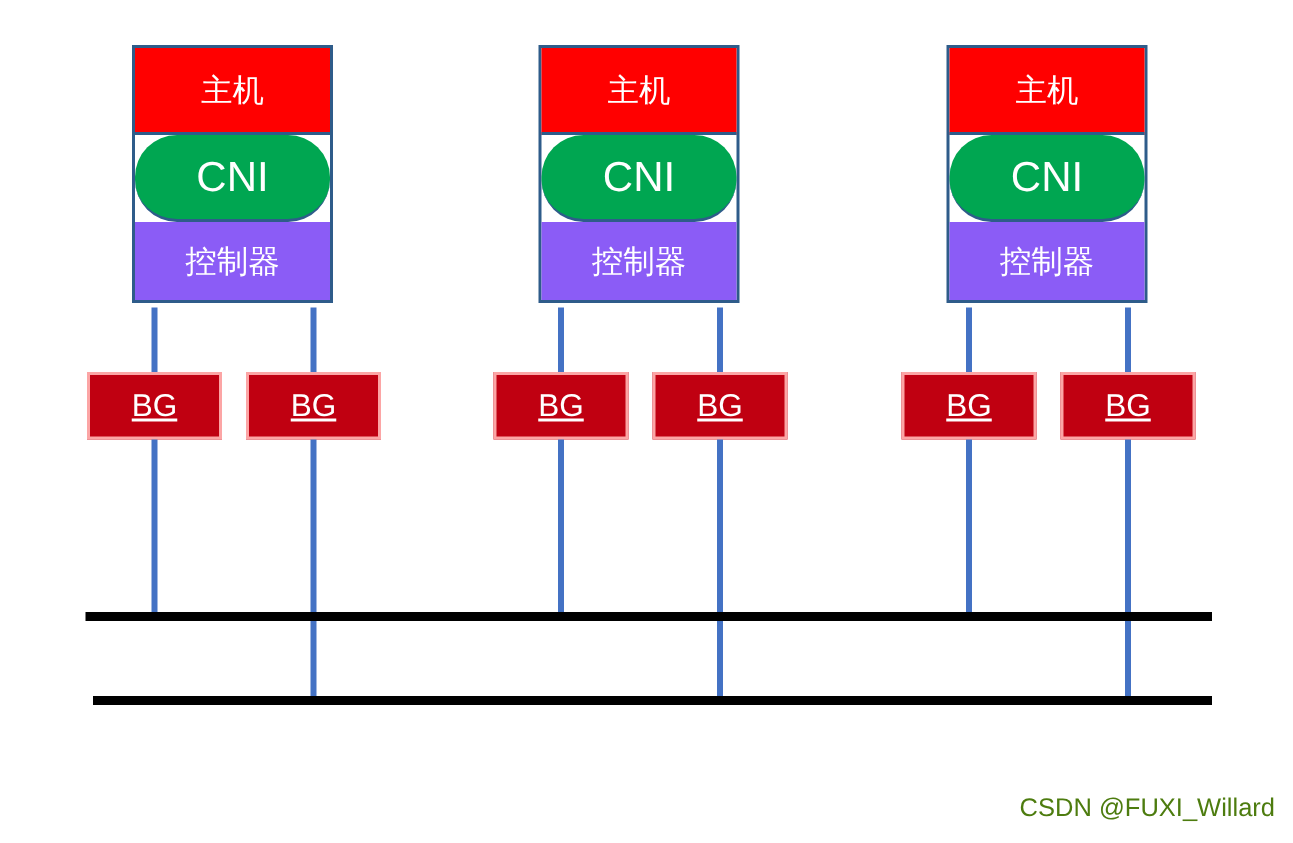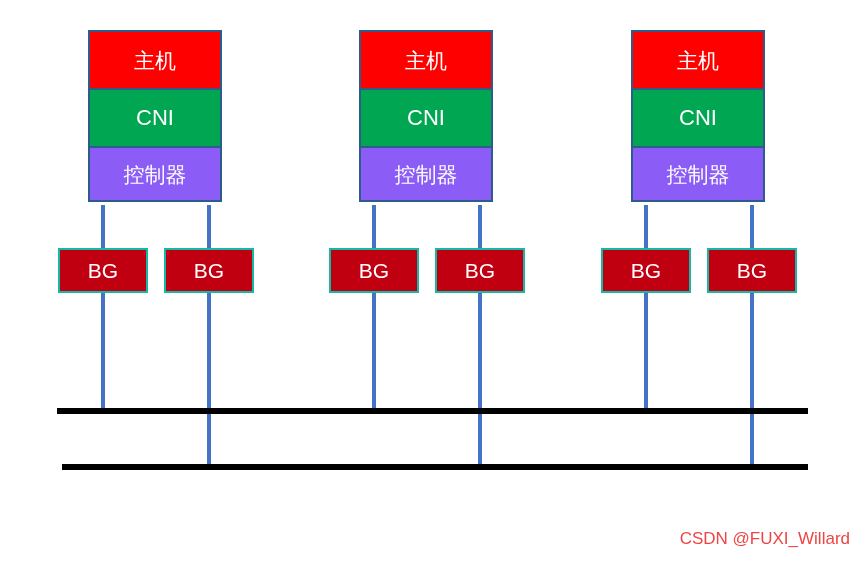--- a/index.html
+++ b/index.html
@@ -42,41 +42,43 @@
     line-height: 1;
     box-sizing: border-box;
   }
   .layer-host {
     background: #FF0000;
     border-bottom: 2px solid #2E5C8A;
   }
   .layer-cni {
     background: #00A651;
     border-bottom: 2px solid #2E5C8A;
-    font-size: 22px;
+    font-size: 28px;
+    border-radius: 28px;
   }
   .layer-ctrl {
     background: #8b5cf6;
     height: 52px;
   }
 
   
   .bg-box {
     position: absolute;
     width: 90px;
     height: 45px;
     background: #C00011;
-    border: 2px solid #14b8a6;
+    border: 2px solid #fca5a5;
     box-sizing: border-box;
     display: flex;
     align-items: center;
     justify-content: center;
     color: #ffffff;
     font-size: 21px;
     line-height: 1;
+    text-decoration: underline;
   }
 
   
   .vline {
     position: absolute;
     width: 4px;
     background: #4472C4;
   }
 
   
@@ -96,21 +98,21 @@
     font-size: 27px;
     font-weight: bold;
     color: #000000;
     letter-spacing: 0px;
   }
   .watermark {
     position: absolute;
     right: 12px;
     top: 529px;
     font-size: 17px;
-    color: #ef4444;
+    color: #4d7c0f;
     white-space: nowrap;
   }
 </style>
 </head>
 <body>
 
 <div id="canvas">
 
   <div class="node-group" style="left:88px; top:30px;">
     <div class="stack">

